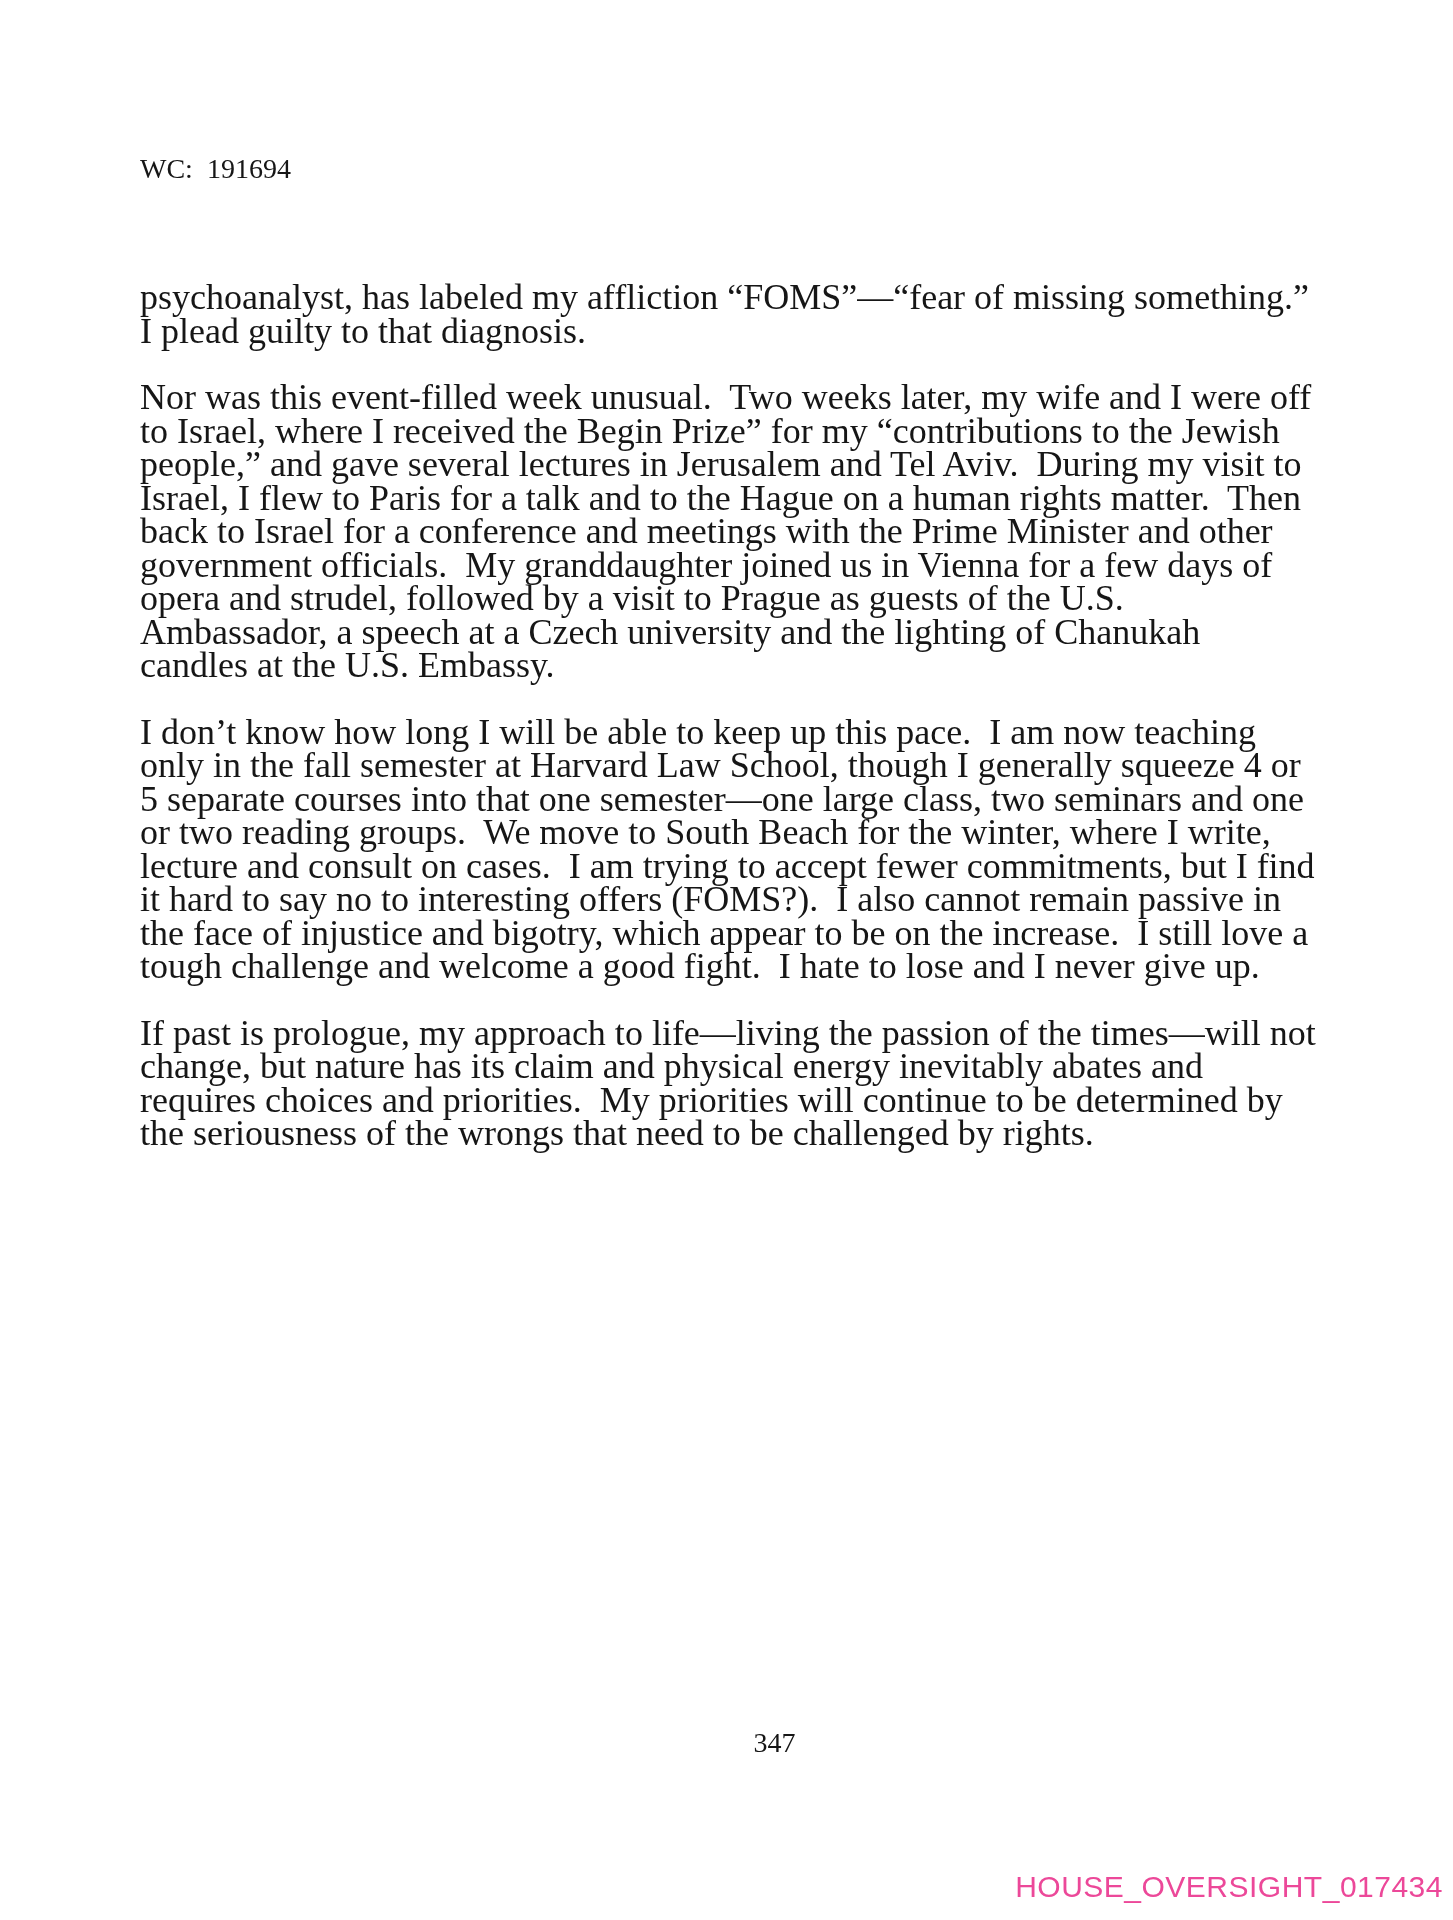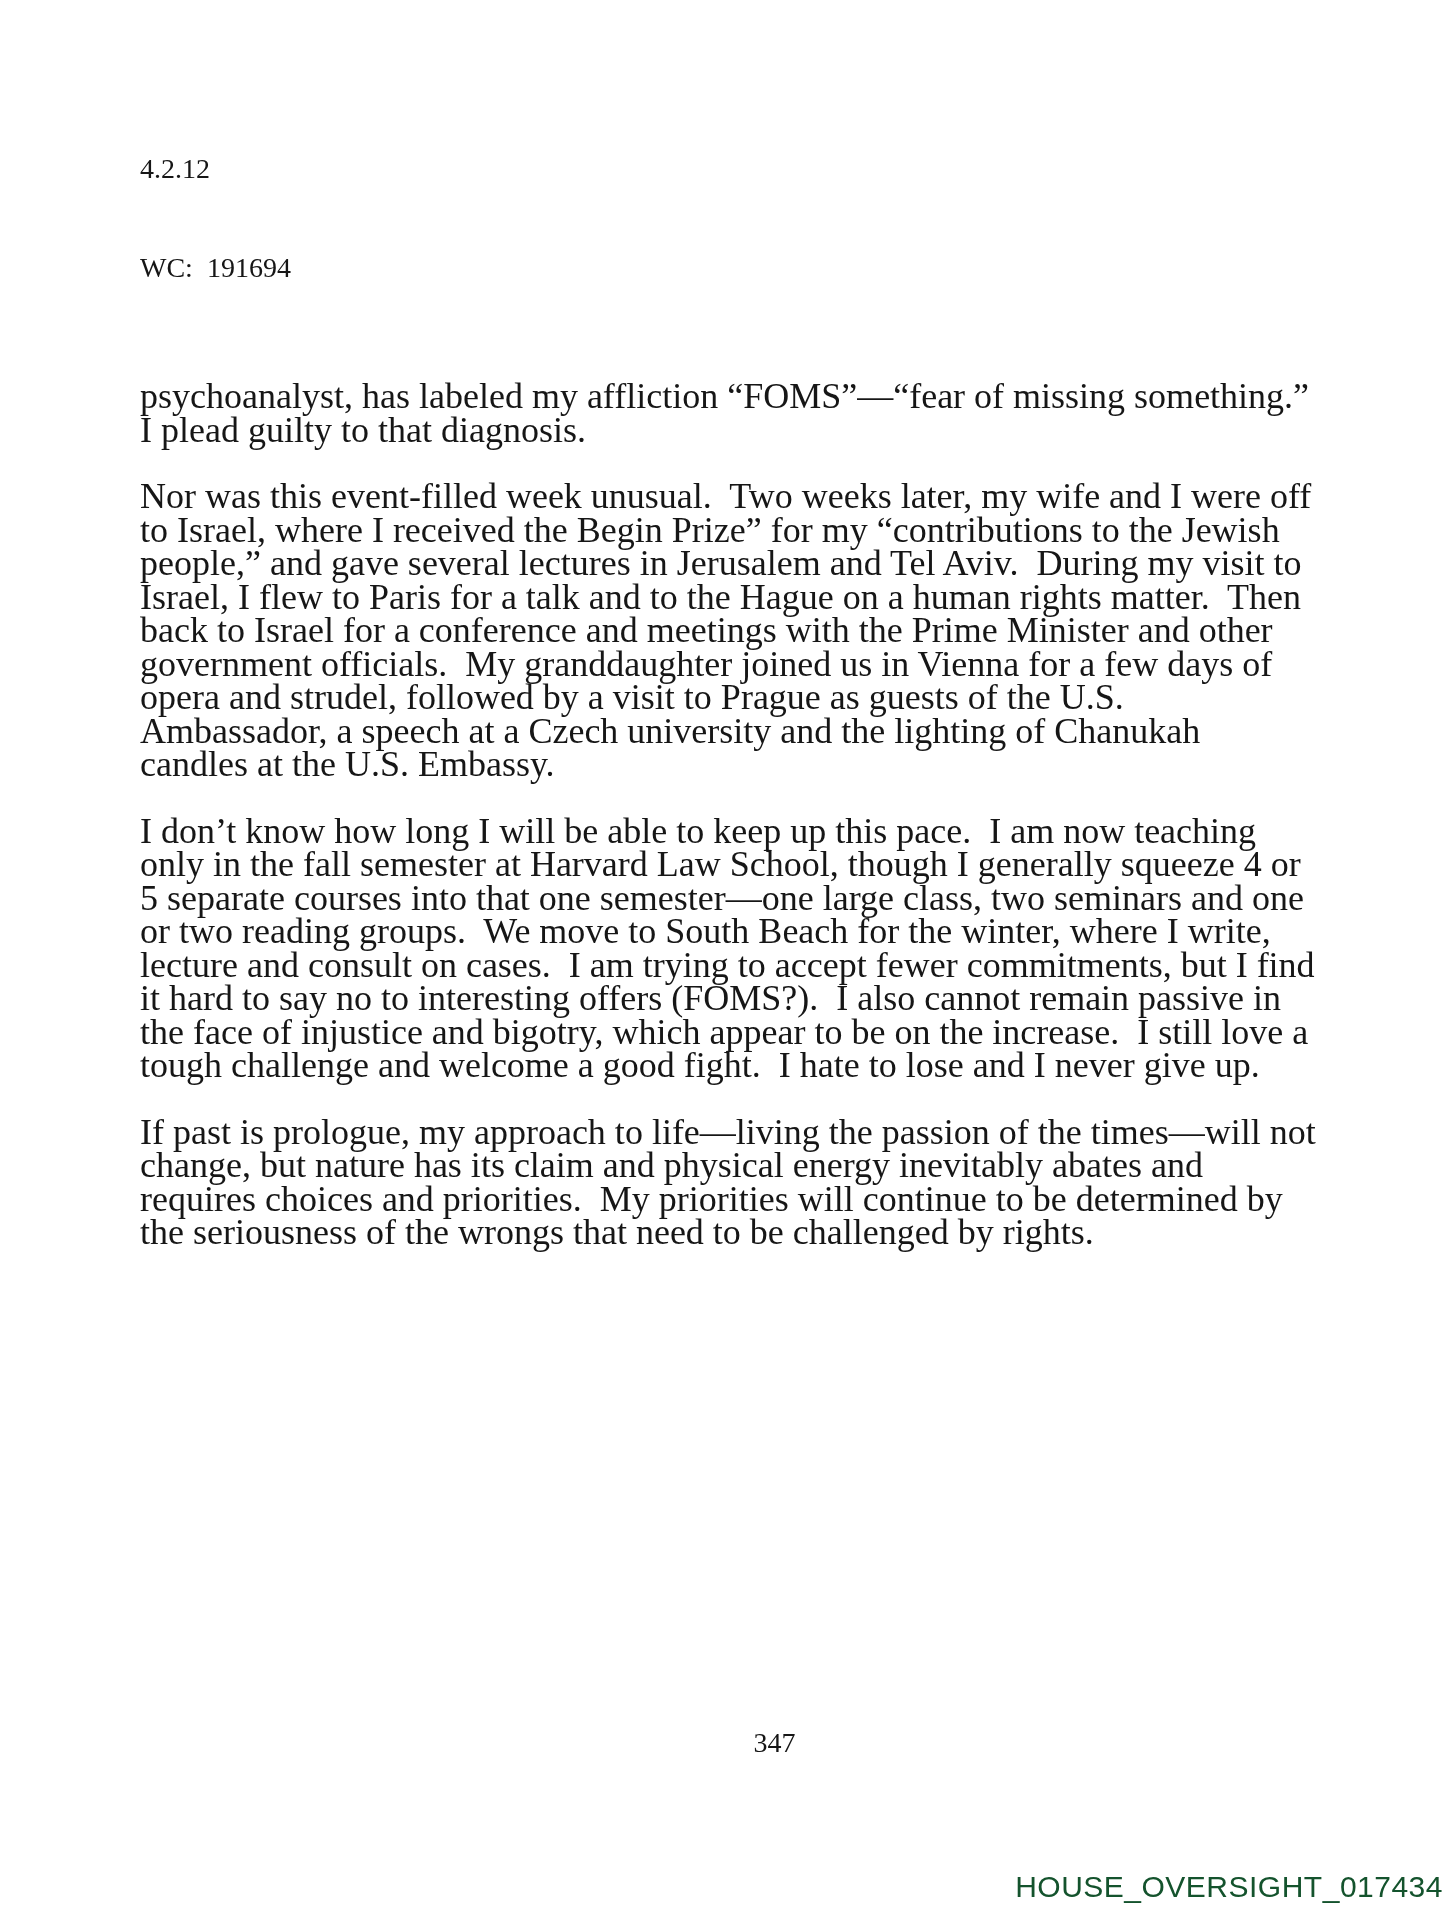--- a/index.html
+++ b/index.html
@@ -50,32 +50,31 @@
     color: #161616;
     margin-left: 48px;
   }
   .bates {
     position: absolute;
     top: 1870px;
     right: 10px;
     font-family: "Liberation Sans", sans-serif;
     font-size: 30px;
     letter-spacing: 0.5px;
-    color: #14532d;
+    color: #ec4899;
   }
 </style>
 </head>
 <body>
 
 <div class="page">
 
   <div class="content">
 
     <div class="doc-header">
-      <div>4.2.12</div>
       <div>WC:  191694</div>
     </div>
 
     <p>psychoanalyst, has labeled my affliction “FOMS”—“fear of missing something.”  I plead guilty to that diagnosis.</p>
 
     <p>Nor was this event-filled week unusual.  Two weeks later, my wife and I were off to Israel, where I received the Begin Prize” for my “contributions to the Jewish people,” and gave several lectures in Jerusalem and Tel Aviv.  During my visit to Israel, I flew to Paris for a talk and to the Hague on a human rights matter.  Then back to Israel for a conference and meetings with the Prime Minister and other government officials.  My granddaughter joined us in Vienna for a few days of opera and strudel, followed by a visit to Prague as guests of the U.S. Ambassador, a speech at a Czech university and the lighting of Chanukah candles at the U.S. Embassy.</p>
 
     <p>I don’t know how long I will be able to keep up this pace.  I am now teaching only in the fall semester at Harvard Law School, though I generally squeeze 4 or 5 separate courses into that one semester—one large class, two seminars and one or two reading groups.  We move to South Beach for the winter, where I write, lecture and consult on cases.  I am trying to accept fewer commitments, but I find it hard to say no to interesting offers (FOMS?).  I also cannot remain passive in the face of injustice and bigotry, which appear to be on the increase.  I still love a tough challenge and welcome a good fight.  I hate to lose and I never give up.</p>
 
     <p>If past is prologue, my approach to life—living the passion of the times—will not change, but nature has its claim and physical energy inevitably abates and requires choices and priorities.  My priorities will continue to be determined by the seriousness of the wrongs that need to be challenged by rights.</p>

